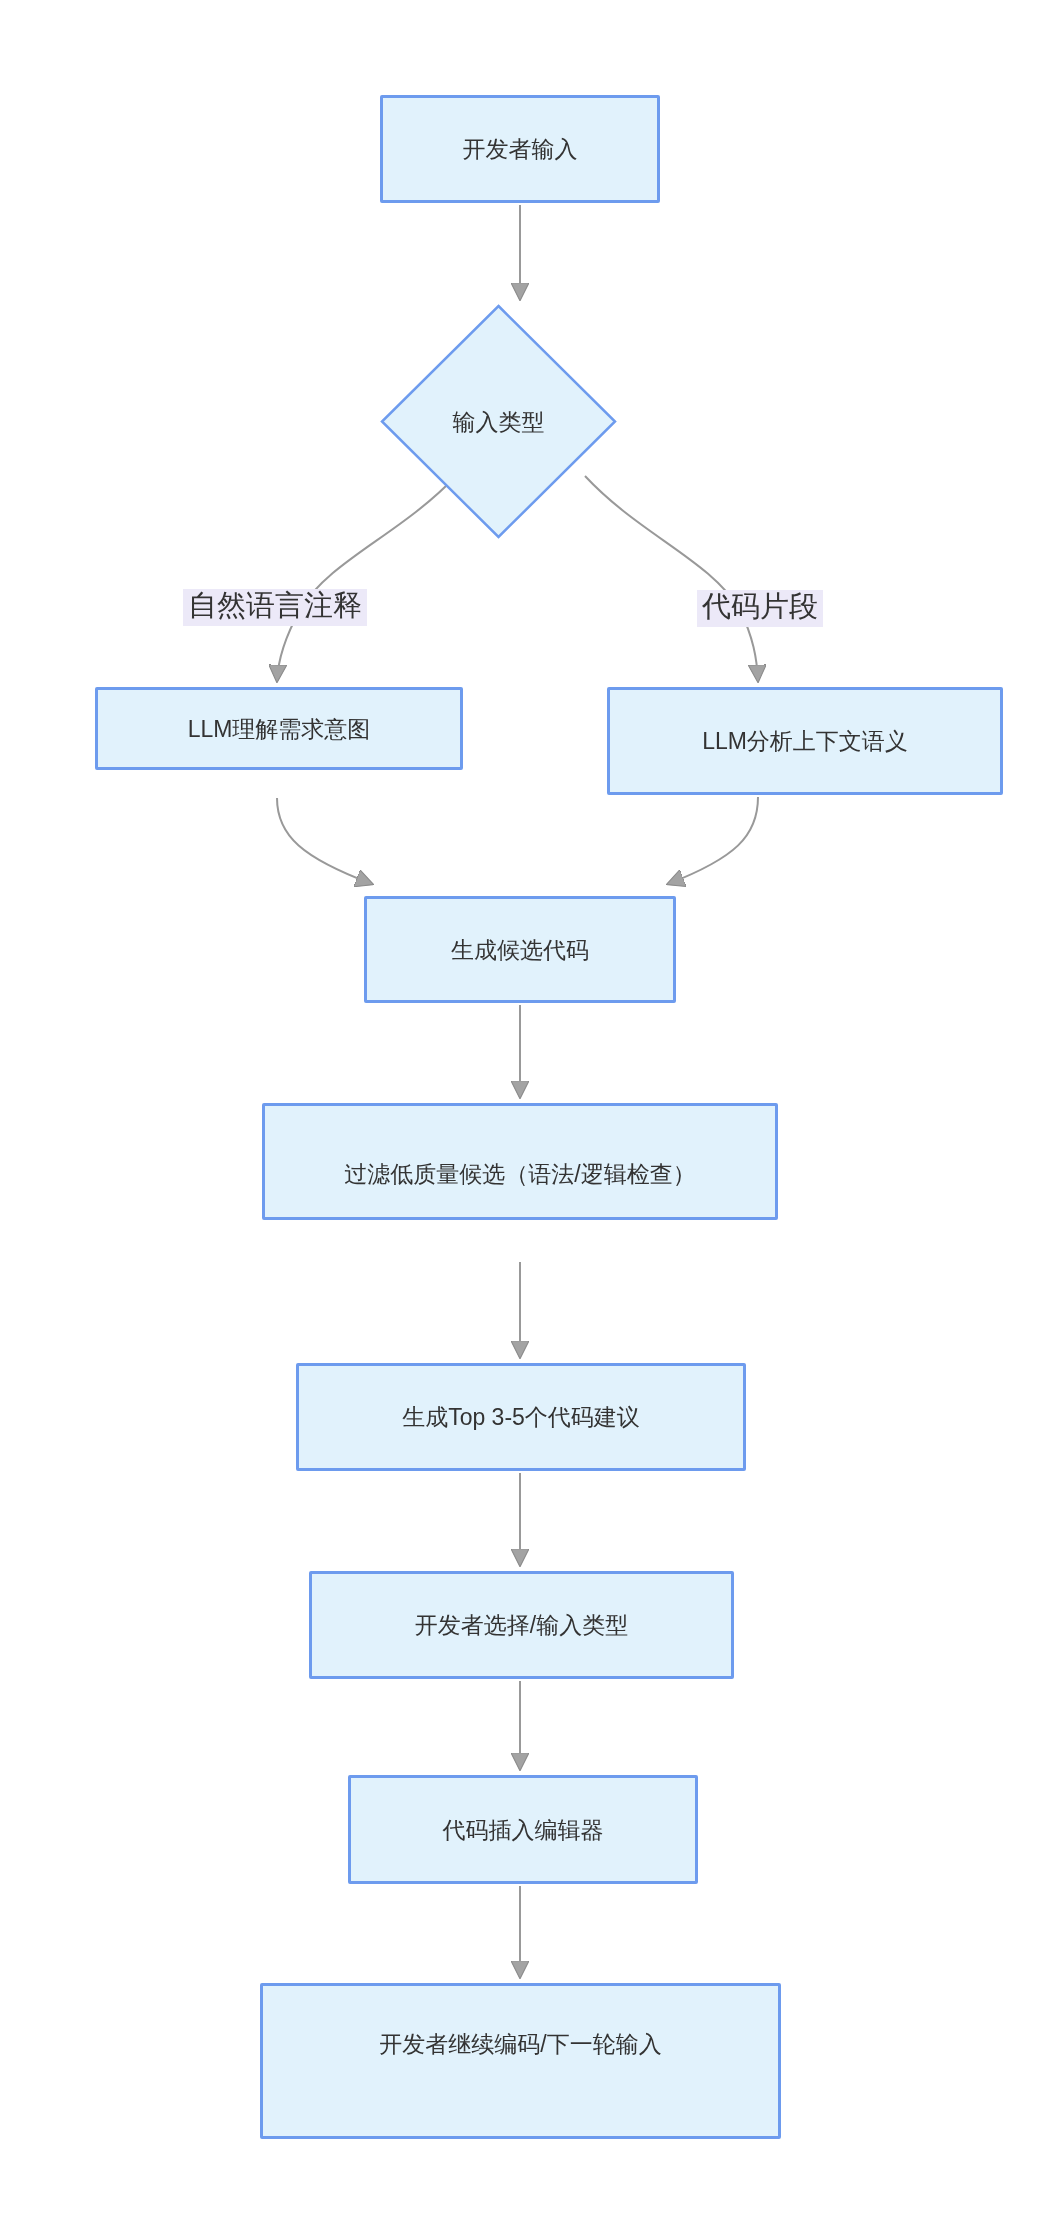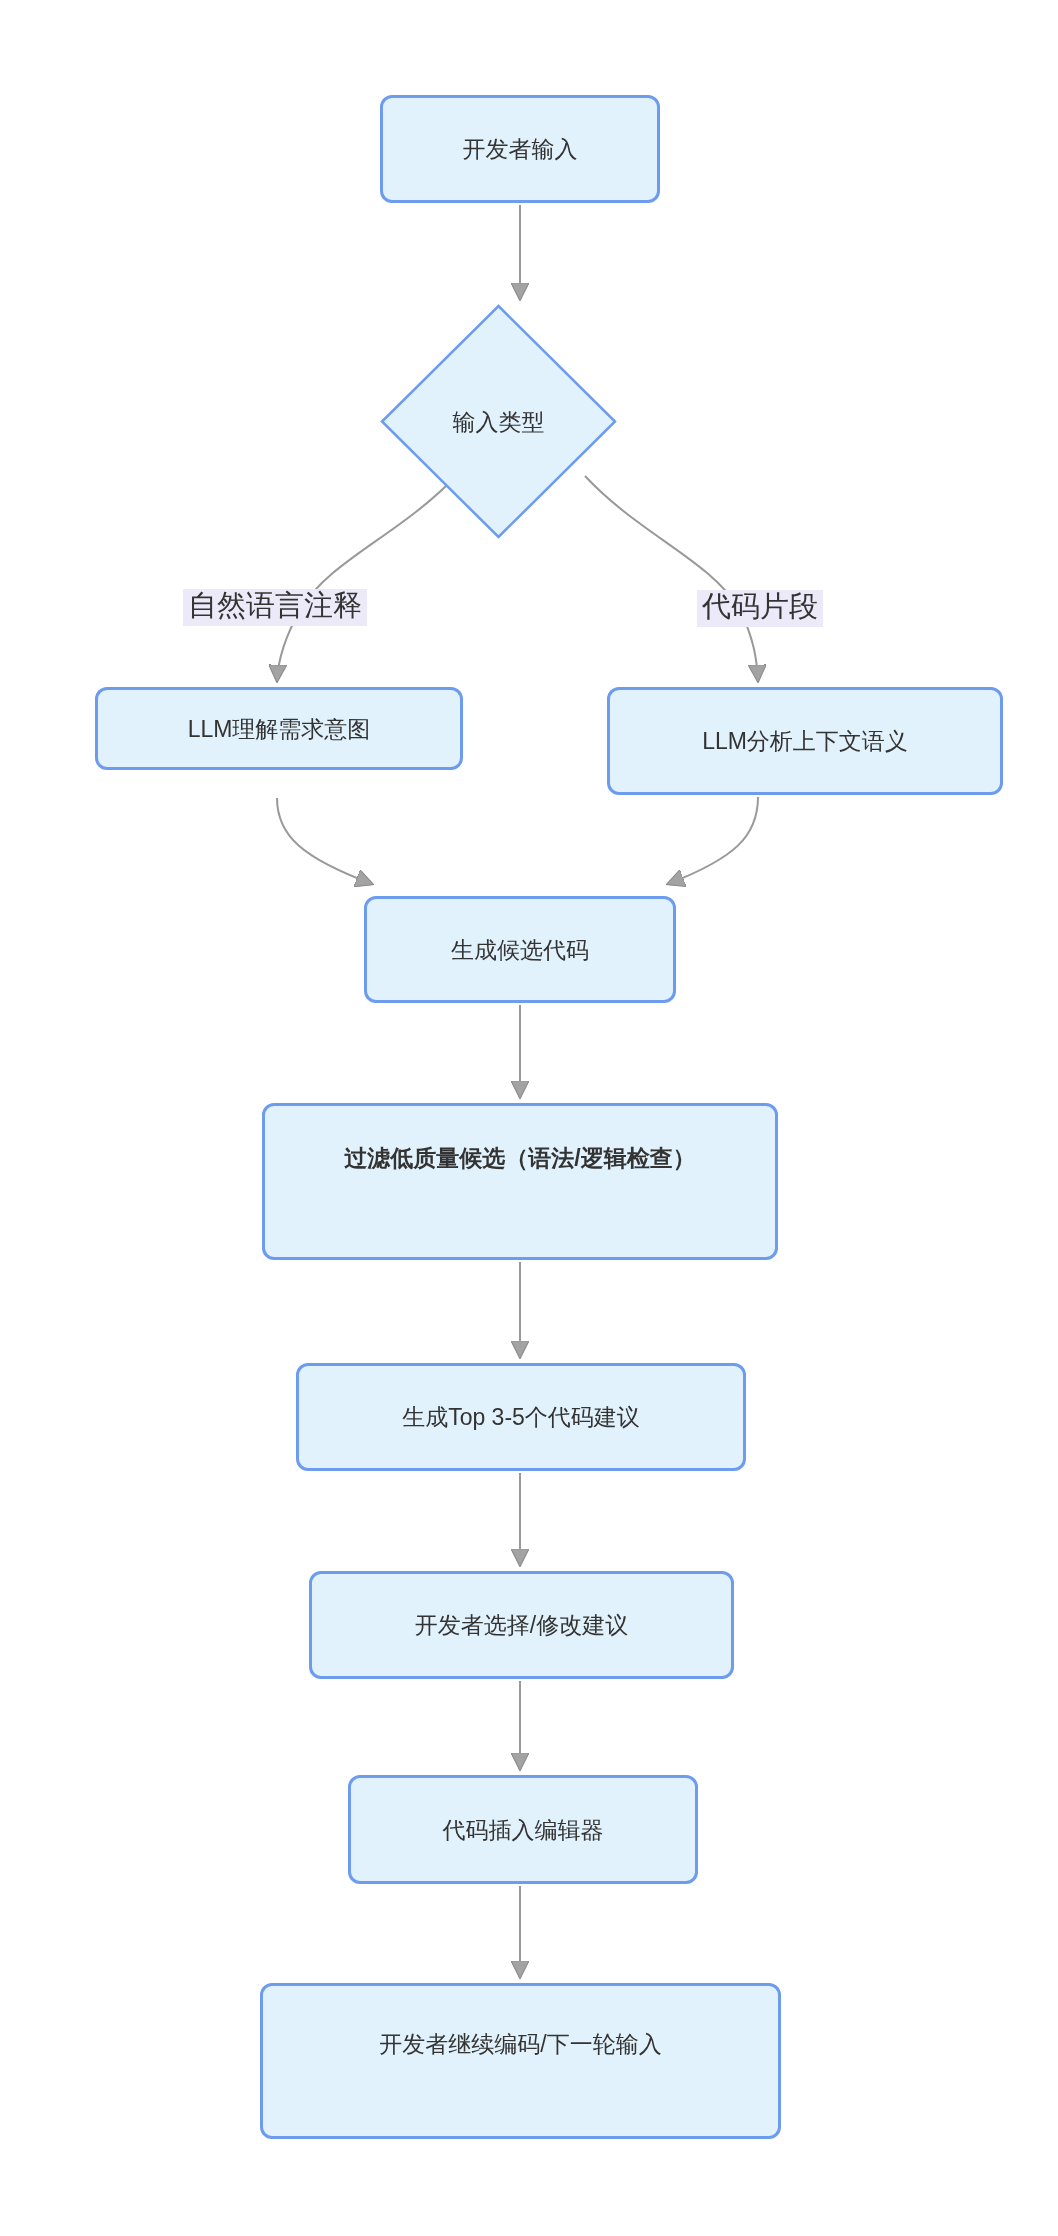--- a/index.html
+++ b/index.html
@@ -38,21 +38,21 @@
     align-items:center;
     justify-content:center;
     text-align:center;
     font-size:23px;
     line-height:32px;
     color:var(--text);
   }
   .node.rect{
     background:var(--node-fill);
     border:3px solid var(--node-border);
-    border-radius:12px;
+    border-radius:2px;
     text-align:right;
   }
   .node.tall{
     align-items:flex-start;
   }
   .node.diamond{
     background:transparent;
     border:none;
   }
   .node.diamond svg{
@@ -114,30 +114,30 @@
   </div>
 
   <div class="node rect" style="left:563px;top:687px;width:396px;height:108px;margin-left:44px;">
     <span class="node-label">LLM分析上下文语义</span>
   </div>
 
   <div class="node rect" style="left:364px;top:896px;width:312px;height:107px;">
     <span class="node-label">生成候选代码</span>
   </div>
 
-  <div class="node rect tall" style="left:262px;top:1103px;width:516px;height:157px;padding-top:36px;font-weight:bold;">
+  <div class="node rect tall" style="left:262px;top:1103px;width:516px;height:117px;padding-top:52px;">
     <span class="node-label">过滤低质量候选（语法/逻辑检查）</span>
   </div>
 
   <div class="node rect" style="left:296px;top:1363px;width:450px;height:108px;">
     <span class="node-label">生成Top 3-5个代码建议</span>
   </div>
 
   <div class="node rect" style="left:309px;top:1571px;width:425px;height:108px;">
-    <span class="node-label">开发者选择/修改建议</span>
+    <span class="node-label">开发者选择/输入类型</span>
   </div>
 
   <div class="node rect" style="left:348px;top:1775px;width:350px;height:109px;">
     <span class="node-label">代码插入编辑器</span>
   </div>
 
   <div class="node rect tall" style="left:260px;top:1983px;width:521px;height:156px;padding-top:42px;">
     <span class="node-label">开发者继续编码/下一轮输入</span>
   </div>
 

